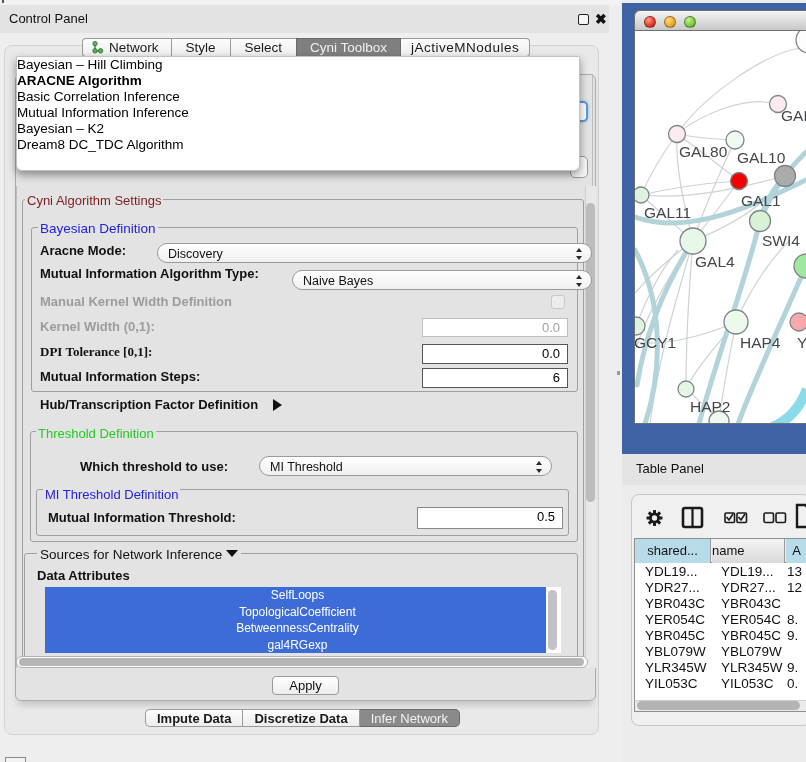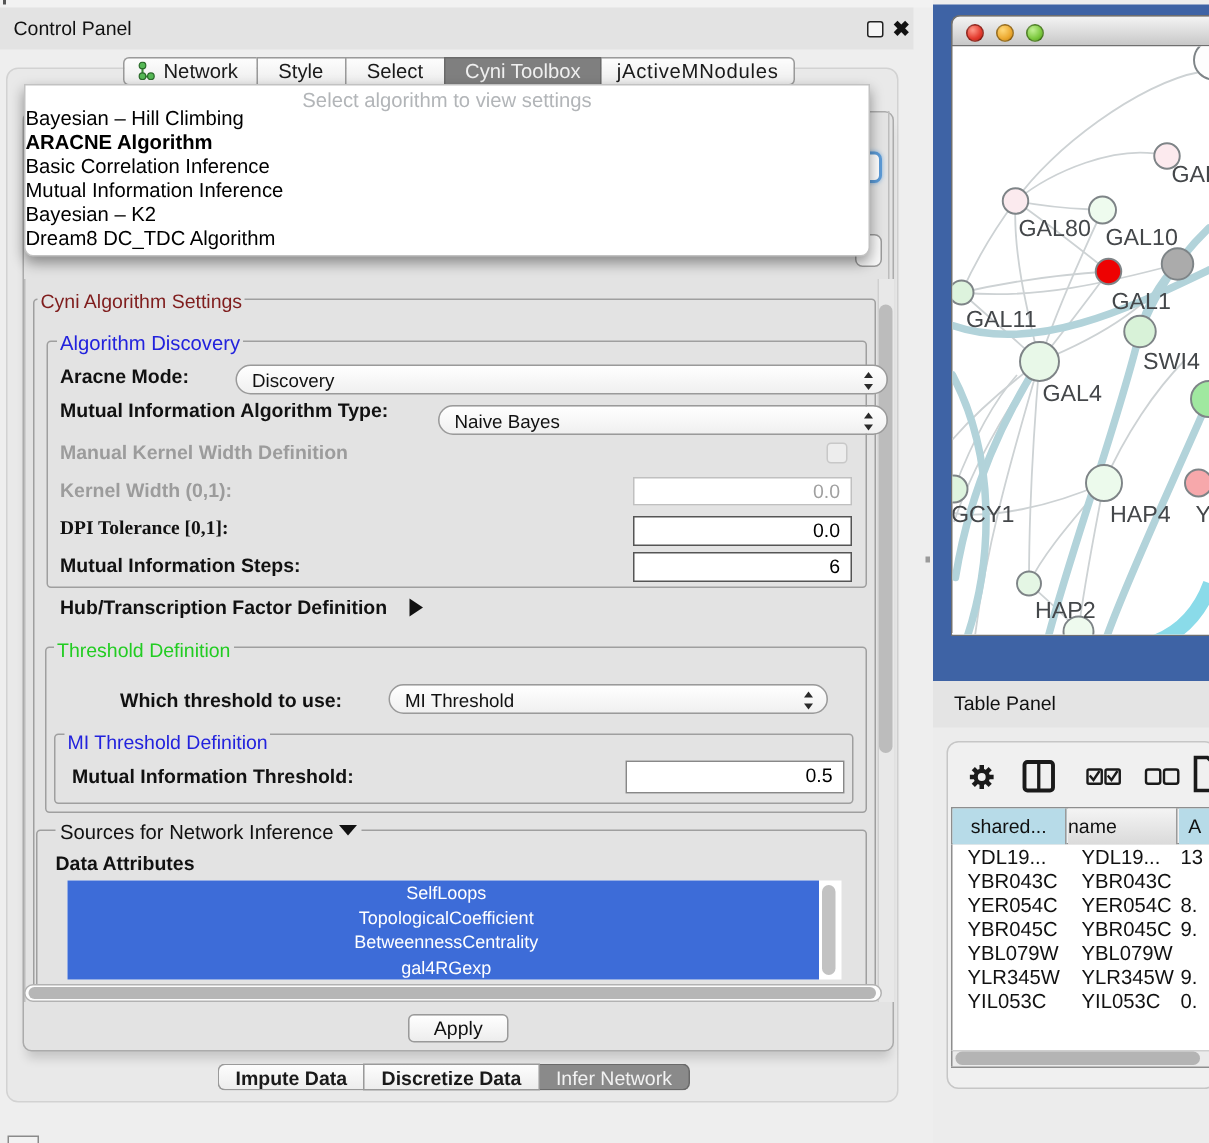--- a/index.html
+++ b/index.html
@@ -44,21 +44,21 @@
 <div class="abs" style="left:580px;top:74px;width:13px;height:112px;border-right:1px solid #bdbdbd;"></div>
 
 <div class="abs" style="left:585px;top:186px;width:11px;height:482px;background:#e8e8e8;border-left:1px solid #cfcfcf;"></div>
 <div class="abs" style="left:586px;top:203px;width:9px;height:299px;background:#bcbcbc;border-radius:5px;"></div>
 
 <div class="abs" style="left:16px;top:186px;width:1px;height:482px;background:#bdbdbd;"></div>
 <div class="abs" style="left:22px;top:199px;width:562px;height:460px;border:1px solid #9f9f9f;border-radius:3px;"></div>
 <div class="abs" style="left:25px;top:193px;background:#e3e3e3;padding:0 2px;font-size:13px;color:#7f1d1d;text-align:center;">Cyni Algorithm Settings</div>
 
 <div class="abs" style="left:31px;top:227px;width:547px;height:165px;border:1px solid #9f9f9f;border-radius:3px;"></div>
-<div class="abs" style="left:38px;top:221px;background:#e3e3e3;padding:0 2px;font-size:13.5px;color:#2222dd;">Algorithm Discovery</div>
+<div class="abs" style="left:38px;top:221px;background:#e3e3e3;padding:0 2px;font-size:13.5px;color:#2222dd;">Bayesian Definition</div>
 
 <div class="abs b" style="left:40px;top:243px;font-size:13px;color:#111;">Aracne Mode:</div>
 <div class="abs combo" style="left:134px;top:243px;width:435px;height:20px;">
   <span class="ctext">Discovery</span>
     <span class="spin"></span>
 </div>
 <div class="abs b" style="left:40px;top:266px;font-size:13px;color:#111;">Mutual Information Algorithm Type:</div>
 <div class="abs combo" style="left:269px;top:270px;width:300px;height:20px;">
   <span class="ctext">Naive Bayes</span>
     <span class="spin"></span>
@@ -101,21 +101,20 @@
 
 <div id="bottabs" class="abs" style="left:145px;top:709px;height:18px;display:flex;font-size:13px;color:#1a1a1a;font-weight:bold;">
   <div style="background:linear-gradient(#fdfdfd,#ededed);border:1px solid #9a9a9a;border-right:none;border-radius:5px 0 0 5px;display:flex;align-items:center;padding:0 11px;">Impute Data</div>
   <div style="background:linear-gradient(#fdfdfd,#ededed);border:1px solid #9a9a9a;display:flex;align-items:center;padding:0 11px;">Discretize Data</div>
   <div style="background:#8a8a8a;border:1px solid #6a6a6a;border-left:none;border-radius:0 5px 5px 0;display:flex;align-items:center;padding:0 11px;color:#f2f2f2;font-weight:normal;">Infer Network</div>
 </div>
 
 <div class="abs" style="left:5px;top:757px;width:21px;height:12px;border:1.5px solid #8a8a8a;background:#f2f2f2;"></div>
 
 <div class="abs" id="popup" style="left:16px;top:56px;width:564px;height:115px;background:#fff;border:1px solid #c2c2c2;border-radius:0 0 6px 6px;box-shadow:0 4px 9px rgba(0,0,0,0.4);font-size:13.5px;color:#000;">
-  <div style="text-align:center;color:#b2b5b8;padding-top:2px;height:14px;">Select algorithm to view settings</div>
   <div style="padding-left:0px;height:16px;">Bayesian – Hill Climbing</div>
   <div style="padding-left:0px;height:16px;font-weight:bold;">ARACNE Algorithm</div>
   <div style="padding-left:0px;height:16px;">Basic Correlation Inference</div>
   <div style="padding-left:0px;height:16px;">Mutual Information Inference</div>
   <div style="padding-left:0px;height:16px;">Bayesian – K2</div>
   <div style="padding-left:0px;height:16px;">Dream8 DC_TDC Algorithm</div>
 </div>
 
 <div class="abs" style="left:622px;top:3px;width:184px;height:451px;background:#3e63a5;"></div>
 <div class="abs" style="left:617px;top:371px;width:3px;height:4px;background:#9a9a9a;"></div>
@@ -234,20 +233,25 @@
 </div>
 <div class="abs" style="left:634px;top:563px;width:172px;height:137px;background:#fff;border-left:1px solid #8e8e8e;overflow:hidden;font-size:13.5px;color:#111;">
   <table style="border-collapse:collapse;width:100%;font-size:13.5px;">
     <tbody>
         <tr style="height:16px;">
           <td style="width:78px;padding-left:10px;">YDL19...</td>
           <td style="width:74px;padding-left:8px;">YDL19...</td>
           <td>13</td>
         </tr>
     <tr style="height:16px;">
+          <td style="padding-left:10px;">YDR27...</td>
+          <td style="padding-left:8px;">YDR27...</td>
+          <td>12</td>
+        </tr>
+    <tr style="height:16px;">
           <td style="padding-left:10px;">YBR043C</td>
           <td style="padding-left:8px;">YBR043C</td>
           <td></td>
         </tr>
     <tr style="height:16px;">
           <td style="padding-left:10px;">YER054C</td>
           <td style="padding-left:8px;">YER054C</td>
           <td>8.</td>
         </tr>
     <tr style="height:16px;">

